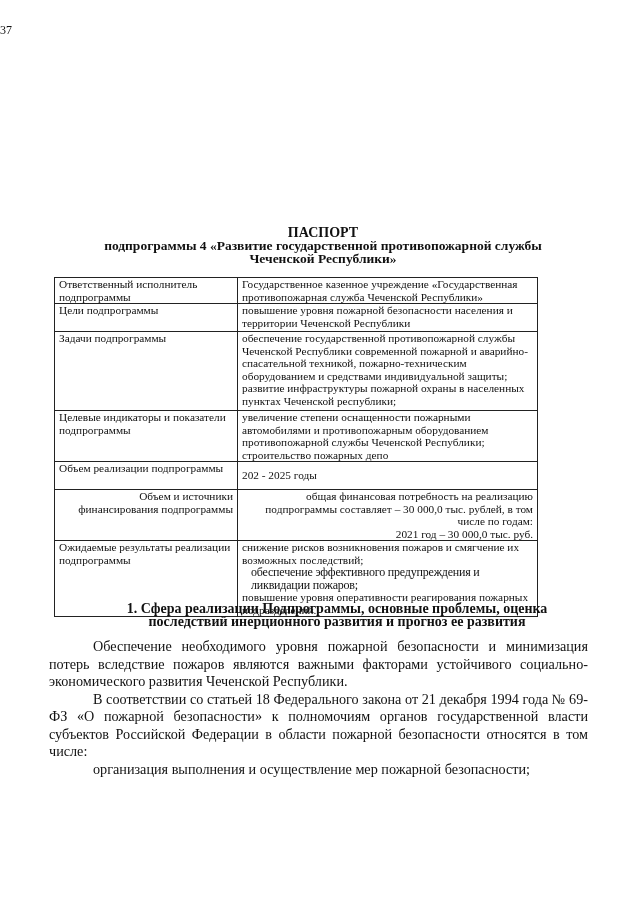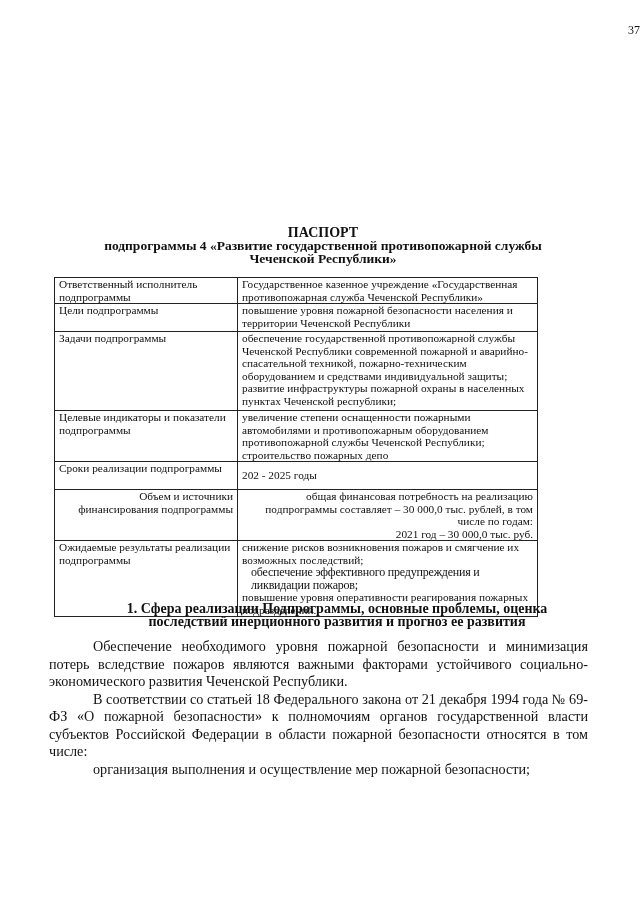--- a/index.html
+++ b/index.html
@@ -1,18 +1,18 @@
 <!DOCTYPE html>
 <html><head>
 <meta charset="utf-8">
 <style>
   html, body { margin:0; padding:0; background:#ffffff; }
   body { width:640px; height:905px; position:relative; overflow:hidden;
          font-family:"Liberation Serif","DejaVu Serif",serif; color:#111; }
-  .page-number { position:absolute; top:23px; left:0; width:640px; text-align:right; font-size:12px; }
+  .page-number { position:absolute; top:23px; left:0; width:640px; text-align:left; font-size:12px; }
   .title-block { position:absolute; top:226px; left:54px; width:538px; text-align:center; font-weight:bold; line-height:13px; }
   .title-main { font-size:14px; }
   .title-sub { font-size:13.5px; }
   table.passport { position:absolute; top:277px; left:54px; width:484px; border-collapse:collapse; font-size:11.3px; line-height:12.5px; }
   table.passport td { border:1px solid #222; vertical-align:top; padding:0 4px; }
   table.passport td.label { width:174px; }
   table.passport td.value { }
   table.passport td.mid { vertical-align:middle; }
   .small { font-size:12px; letter-spacing:-0.2px;margin-left:9px; }
   .section-heading { position:absolute; top:602px; left:68px; width:538px; text-align:center; font-weight:bold; font-size:14px; line-height:13px; }
@@ -52,21 +52,21 @@
     </td>
   </tr>
   <tr style="height:48px;">
     <td class="label">Целевые индикаторы и показатели подпрограммы</td>
     <td class="value">
       <div>увеличение степени оснащенности пожарными автомобилями и противопожарным оборудованием противопожарной службы Чеченской Республики;</div>
       <div>строительство пожарных депо</div>
     </td>
   </tr>
   <tr style="height:28px;">
-    <td class="label">Сроки реализации подпрограммы</td>
+    <td class="label">Объем реализации подпрограммы</td>
     <td class="value mid">
       <div>202 - 2025 годы</div>
     </td>
   </tr>
   <tr style="height:40px;text-align:right;">
     <td class="label">Объем и источники финансирования подпрограммы</td>
     <td class="value">
       <div>общая финансовая потребность на реализацию подпрограммы составляет – 30 000,0 тыс. рублей, в том числе по годам:</div>
       <div>2021 год – 30 000,0 тыс. руб.</div>
     </td>

